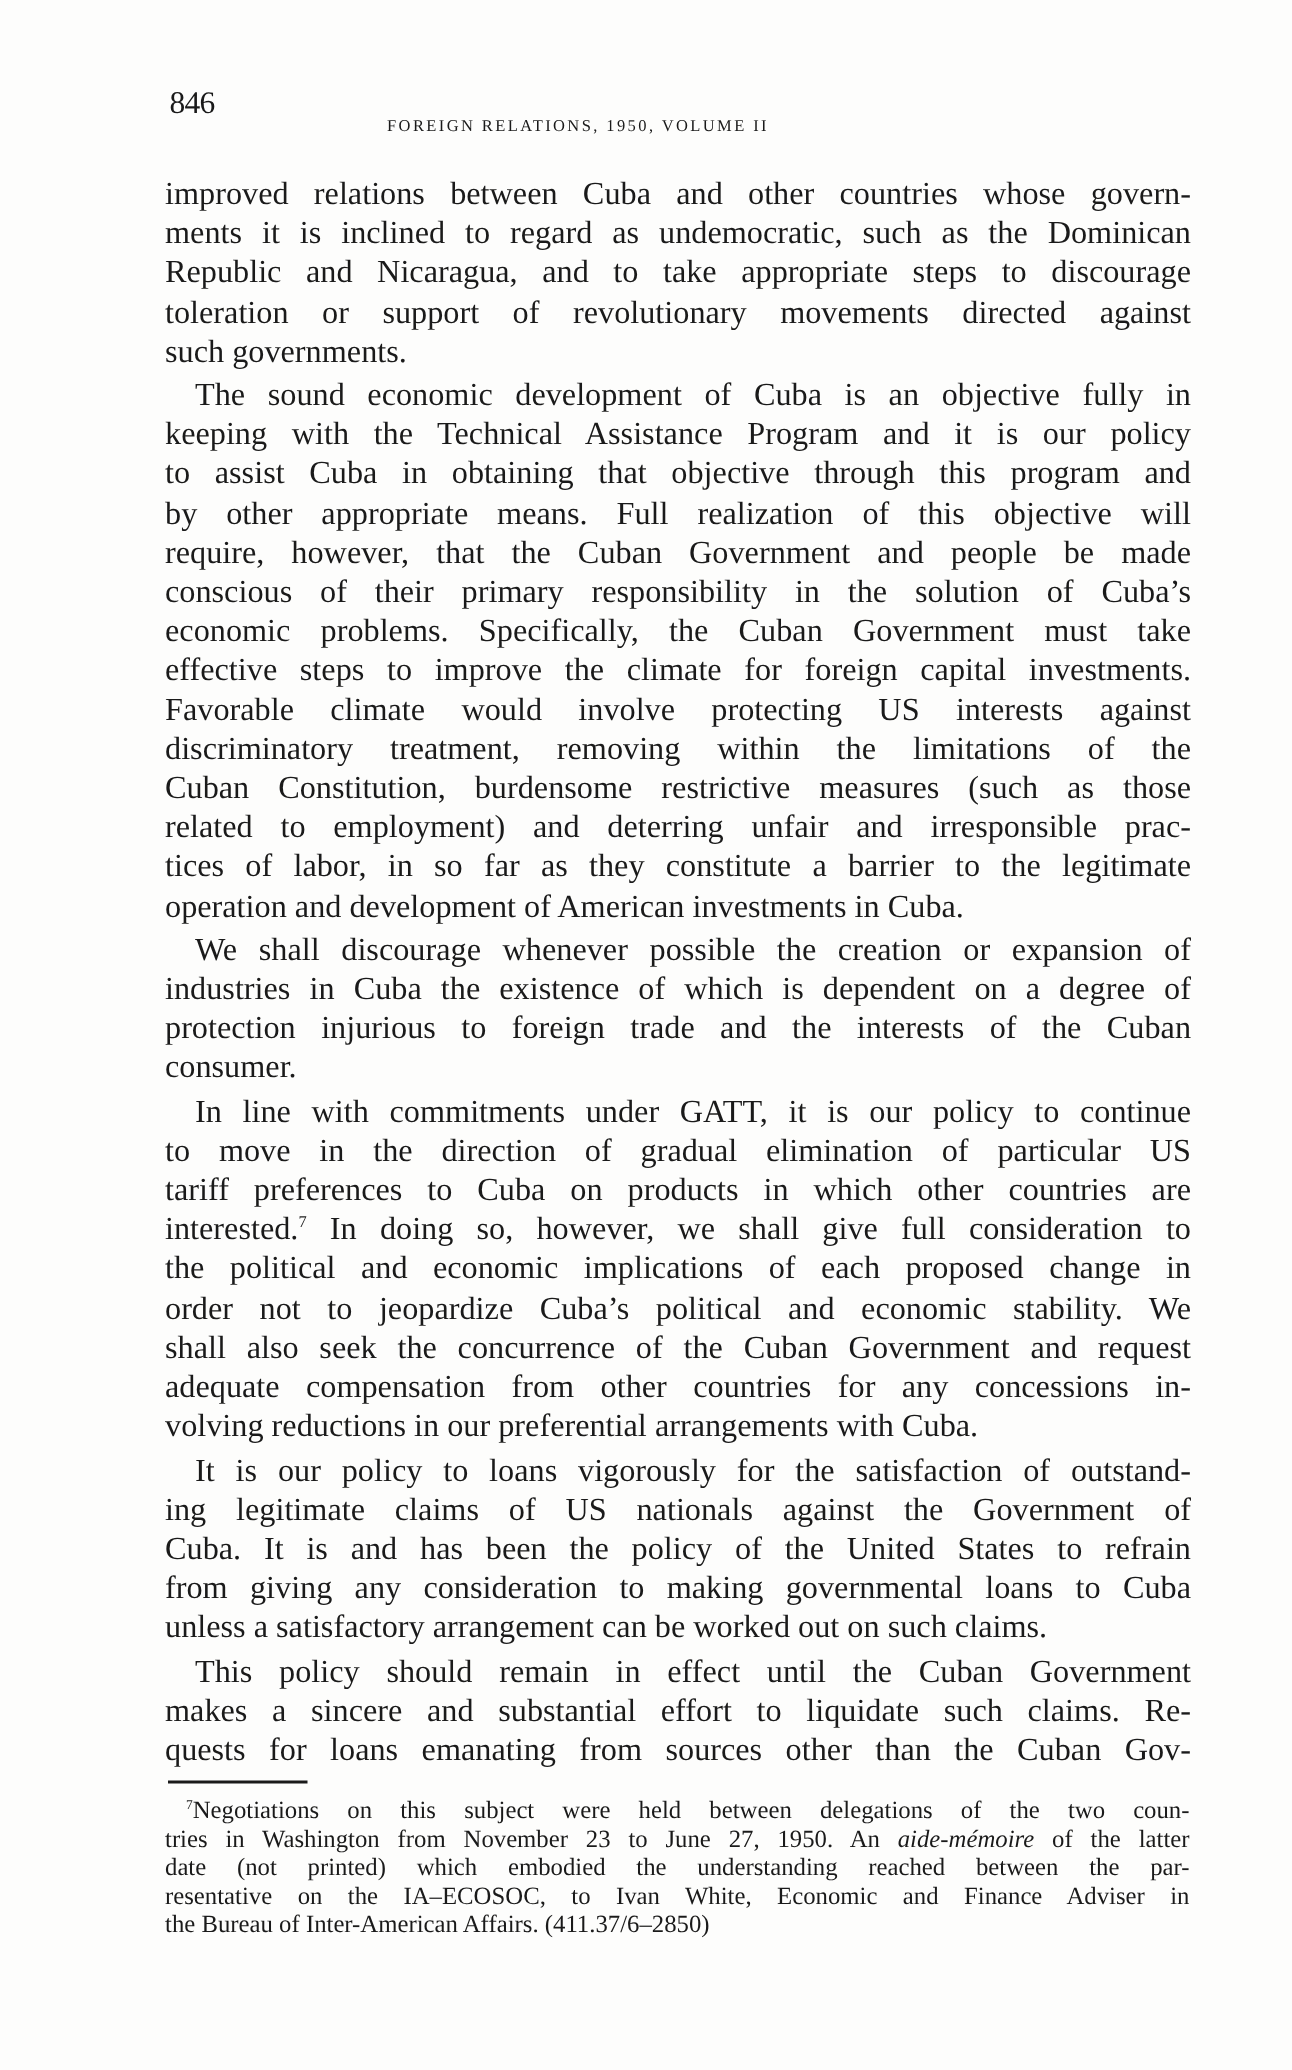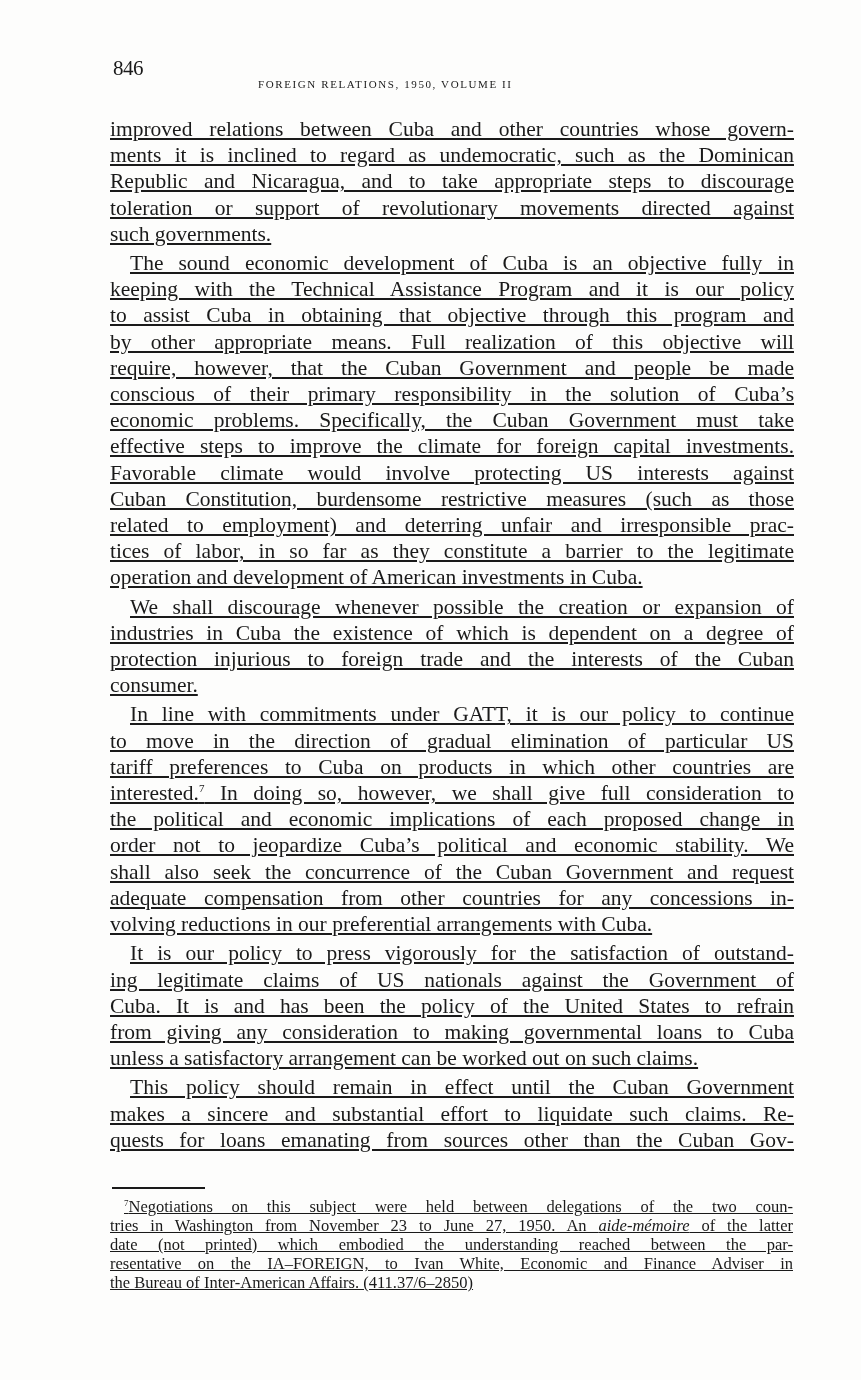--- a/index.html
+++ b/index.html
@@ -18,21 +18,21 @@
   .running-head {
     position: absolute; left: 258px; top: 78px;
     font-size: 11px; letter-spacing: 1.6px;
   }
   .body-text {
     position: absolute; left: 110px; top: 116px; width: 684px;
     font-size: 21.5px; line-height: 26.2px;
   }
   .line {
     display: block; white-space: nowrap;
-    text-align: justify; text-align-last: justify; text-decoration: underline;
+    text-align: justify; text-align-last: justify;
   }
   .line.last { text-align-last: left; }
   .line.indent { padding-left: 20px; }
   .para { margin: 0 0 3px 0; }
   sup { font-size: 11px; vertical-align: 8px; line-height: 0; }
   .rule {
     position: absolute; left: 112px; top: 1187px; width: 93px; height: 2px;
     background: #1a1a1a;
   }
   .footnotes {
@@ -62,20 +62,21 @@
   <div class="para">
     <span class="line indent">The sound economic development of Cuba is an objective fully in</span>
     <span class="line">keeping with the Technical Assistance Program and it is our policy</span>
     <span class="line">to assist Cuba in obtaining that objective through this program and</span>
     <span class="line">by other appropriate means. Full realization of this objective will</span>
     <span class="line">require, however, that the Cuban Government and people be made</span>
     <span class="line">conscious of their primary responsibility in the solution of Cuba’s</span>
     <span class="line">economic problems. Specifically, the Cuban Government must take</span>
     <span class="line">effective steps to improve the climate for foreign capital investments.</span>
     <span class="line">Favorable climate would involve protecting US interests against</span>
+    <span class="line">discriminatory treatment, removing within the limitations of the</span>
     <span class="line">Cuban Constitution, burdensome restrictive measures (such as those</span>
     <span class="line">related to employment) and deterring unfair and irresponsible prac-</span>
     <span class="line">tices of labor, in so far as they constitute a barrier to the legitimate</span>
     <span class="line last">operation and development of American investments in Cuba.</span>
   </div>
 
   <div class="para">
     <span class="line indent">We shall discourage whenever possible the creation or expansion of</span>
     <span class="line">industries in Cuba the existence of which is dependent on a degree of</span>
     <span class="line">protection injurious to foreign trade and the interests of the Cuban</span>
@@ -88,35 +89,35 @@
     <span class="line">tariff preferences to Cuba on products in which other countries are</span>
     <span class="line"><span>interested.</span><sup>7</sup><span> In doing so, however, we shall give full consideration to</span></span>
     <span class="line">the political and economic implications of each proposed change in</span>
     <span class="line">order not to jeopardize Cuba’s political and economic stability. We</span>
     <span class="line">shall also seek the concurrence of the Cuban Government and request</span>
     <span class="line">adequate compensation from other countries for any concessions in-</span>
     <span class="line last">volving reductions in our preferential arrangements with Cuba.</span>
   </div>
 
   <div class="para">
-    <span class="line indent">It is our policy to press vigorously for the satisfaction of outstand-</span>
+    <span class="line indent">It is our policy to loans vigorously for the satisfaction of outstand-</span>
     <span class="line">ing legitimate claims of US nationals against the Government of</span>
     <span class="line">Cuba. It is and has been the policy of the United States to refrain</span>
     <span class="line">from giving any consideration to making governmental loans to Cuba</span>
     <span class="line last">unless a satisfactory arrangement can be worked out on such claims.</span>
   </div>
 
   <div class="para">
     <span class="line indent">This policy should remain in effect until the Cuban Government</span>
     <span class="line">makes a sincere and substantial effort to liquidate such claims. Re-</span>
     <span class="line">quests for loans emanating from sources other than the Cuban Gov-</span>
   </div>
 </div>
 
 <div class="rule"></div>
 
 <div class="footnotes">
   <span class="line indent"><sup>7</sup><span>Negotiations on this subject were held between delegations of the two coun-</span></span>
   <span class="line"><span>tries in Washington from November 23 to June 27, 1950. An </span><em>aide-mémoire</em><span> of the latter</span></span>
   <span class="line">date (not printed) which embodied the understanding reached between the par-</span>
-  <span class="line">resentative on the IA–FOREIGN, to Ivan White, Economic and Finance Adviser in</span>
+  <span class="line">resentative on the IA–ECOSOC, to Ivan White, Economic and Finance Adviser in</span>
   <span class="line last">the Bureau of Inter-American Affairs. (411.37/6–2850)</span>
 </div>
 
 </body></html>

